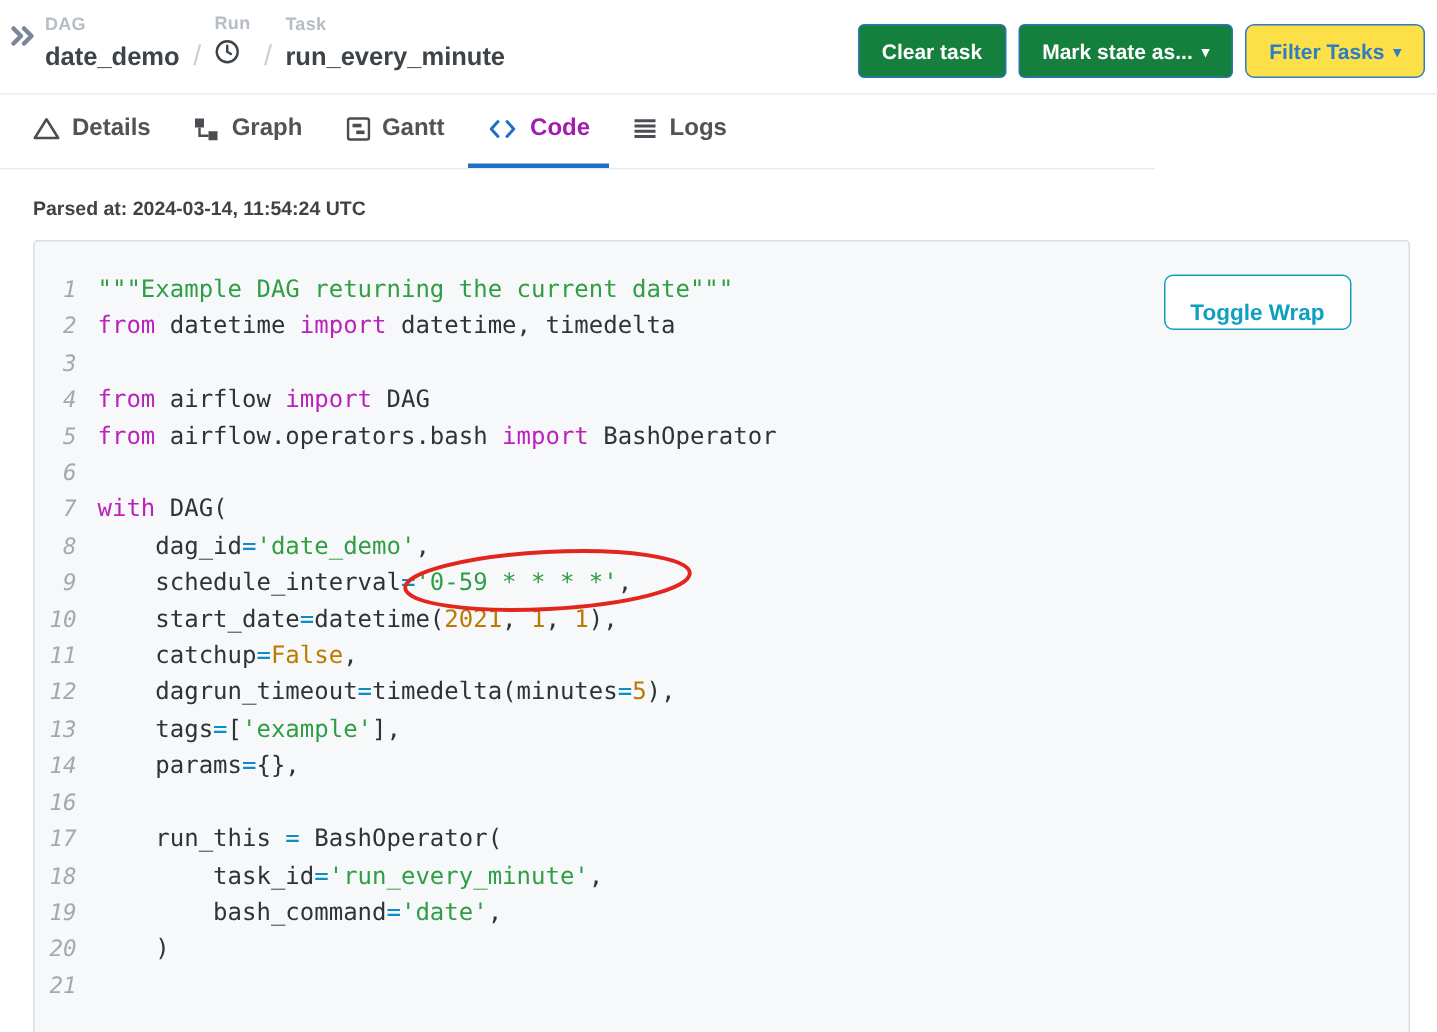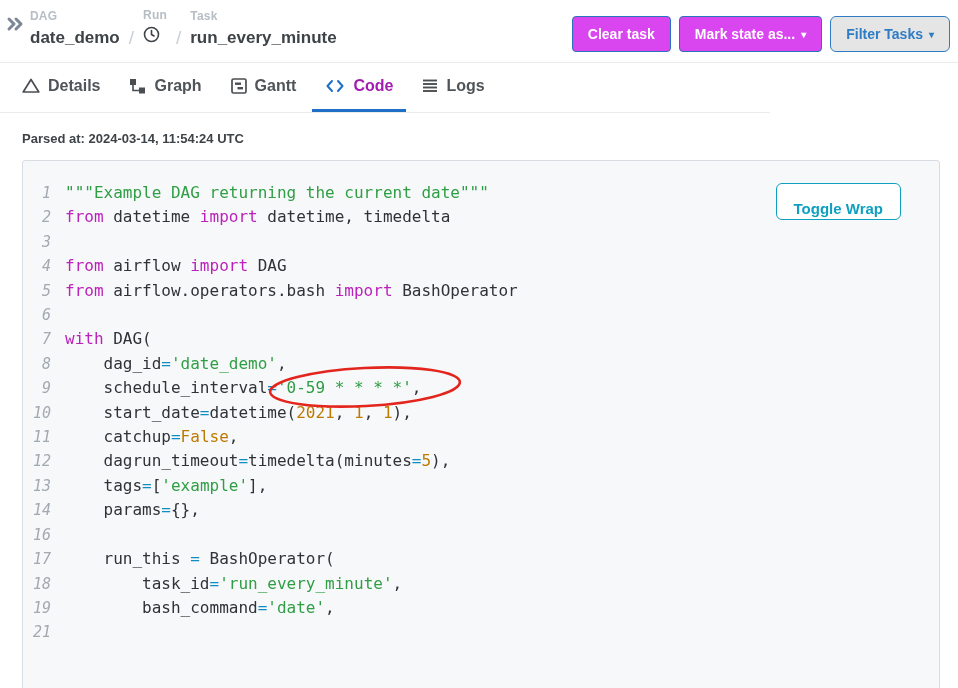--- a/index.html
+++ b/index.html
@@ -14,22 +14,22 @@
   .crumb { display:flex; flex-direction:column; }
   .crumb-label { font-size:12px; font-weight:700; color:#b6bdc4; line-height:15px; letter-spacing:.2px; }
   .crumb-value { font-size:17px; font-weight:700; color:#3e4347; line-height:27px;
                  display:flex; align-items:center; white-space:nowrap; }
   .crumb-value .clock { margin-right:3px; margin-top:1px; }
   .sep { font-size:19px; color:#c9cfd7; margin:0 9px; line-height:27px; align-self:flex-end; }
 
   .actions { position:absolute; right:8px; top:16px; display:flex; gap:8px; }
   .btn { height:36px; font-size:14px; font-weight:700; padding:0 15px; border-radius:4px;
          border:1px solid transparent; cursor:pointer; font-family:inherit; white-space:nowrap; }
-  .btn-primary { background:#d946ef; border-color:#2a74b8; color:#fff; }
-  .btn-outline { background:#e5e5e5; border:1px solid #2e7cc3; color:#2e7cc3; border-radius:6px; }
+  .btn-primary { background:#15803d; border-color:#2a74b8; color:#fff; }
+  .btn-outline { background:#fde047; border:1px solid #2e7cc3; color:#2e7cc3; border-radius:6px; }
   .caret { font-size:10px; margin-left:6px; vertical-align:1px; }
 
   
   .tabs { position:absolute; left:0; top:63px; width:770px; height:50px;
           border-bottom:1px solid #e9ebee; display:flex; padding-left:22px; }
   .tab { display:flex; align-items:center; gap:8px; padding:0 13px; height:100%;
          font-size:16px; font-weight:700; color:#4f5458; cursor:pointer;
          border-bottom:3px solid transparent; }
   .tab:first-child { padding-left:0; }
   .tab + .tab { margin-left:3px; }
@@ -173,18 +173,19 @@
       <div class="code-line"><span class="line-number">9</span><span class="line-content"><span class="tok-p">    schedule_interval</span><span class="tok-o">=</span><span class="tok-s">'0-59 * * * *'</span><span class="tok-p">,</span></span></div>
       <div class="code-line"><span class="line-number">10</span><span class="line-content"><span class="tok-p">    start_date</span><span class="tok-o">=</span><span class="tok-p">datetime(</span><span class="tok-n">2021</span><span class="tok-p">, </span><span class="tok-n">1</span><span class="tok-p">, </span><span class="tok-n">1</span><span class="tok-p">),</span></span></div>
       <div class="code-line"><span class="line-number">11</span><span class="line-content"><span class="tok-p">    catchup</span><span class="tok-o">=</span><span class="tok-n">False</span><span class="tok-p">,</span></span></div>
       <div class="code-line"><span class="line-number">12</span><span class="line-content"><span class="tok-p">    dagrun_timeout</span><span class="tok-o">=</span><span class="tok-p">timedelta(minutes</span><span class="tok-o">=</span><span class="tok-n">5</span><span class="tok-p">),</span></span></div>
       <div class="code-line"><span class="line-number">13</span><span class="line-content"><span class="tok-p">    tags</span><span class="tok-o">=</span><span class="tok-p">[</span><span class="tok-s">'example'</span><span class="tok-p">],</span></span></div>
       <div class="code-line"><span class="line-number">14</span><span class="line-content"><span class="tok-p">    params</span><span class="tok-o">=</span><span class="tok-p">{},</span></span></div>
       <div class="code-line"><span class="line-number">16</span><span class="line-content"></span></div>
       <div class="code-line"><span class="line-number">17</span><span class="line-content"><span class="tok-p">    run_this </span><span class="tok-o">=</span><span class="tok-p"> BashOperator(</span></span></div>
       <div class="code-line"><span class="line-number">18</span><span class="line-content"><span class="tok-p">        task_id</span><span class="tok-o">=</span><span class="tok-s">'run_every_minute'</span><span class="tok-p">,</span></span></div>
       <div class="code-line"><span class="line-number">19</span><span class="line-content"><span class="tok-p">        bash_command</span><span class="tok-o">=</span><span class="tok-s">'date'</span><span class="tok-p">,</span></span></div>
+      <div class="code-line"><span class="line-number">20</span><span class="line-content"><span class="tok-p">    )</span></span></div>
       <div class="code-line"><span class="line-number">21</span><span class="line-content"></span></div>
     </div>
   <svg class="annotation" width="212" height="60" viewBox="0 0 212 60">
     <ellipse cx="105" cy="30" rx="95" ry="19" fill="none" stroke="#e3261d" stroke-width="2.6" stroke-linecap="round" transform="rotate(-3 105 30)"></ellipse>
   </svg>
 </section>
 
 </body></html>

